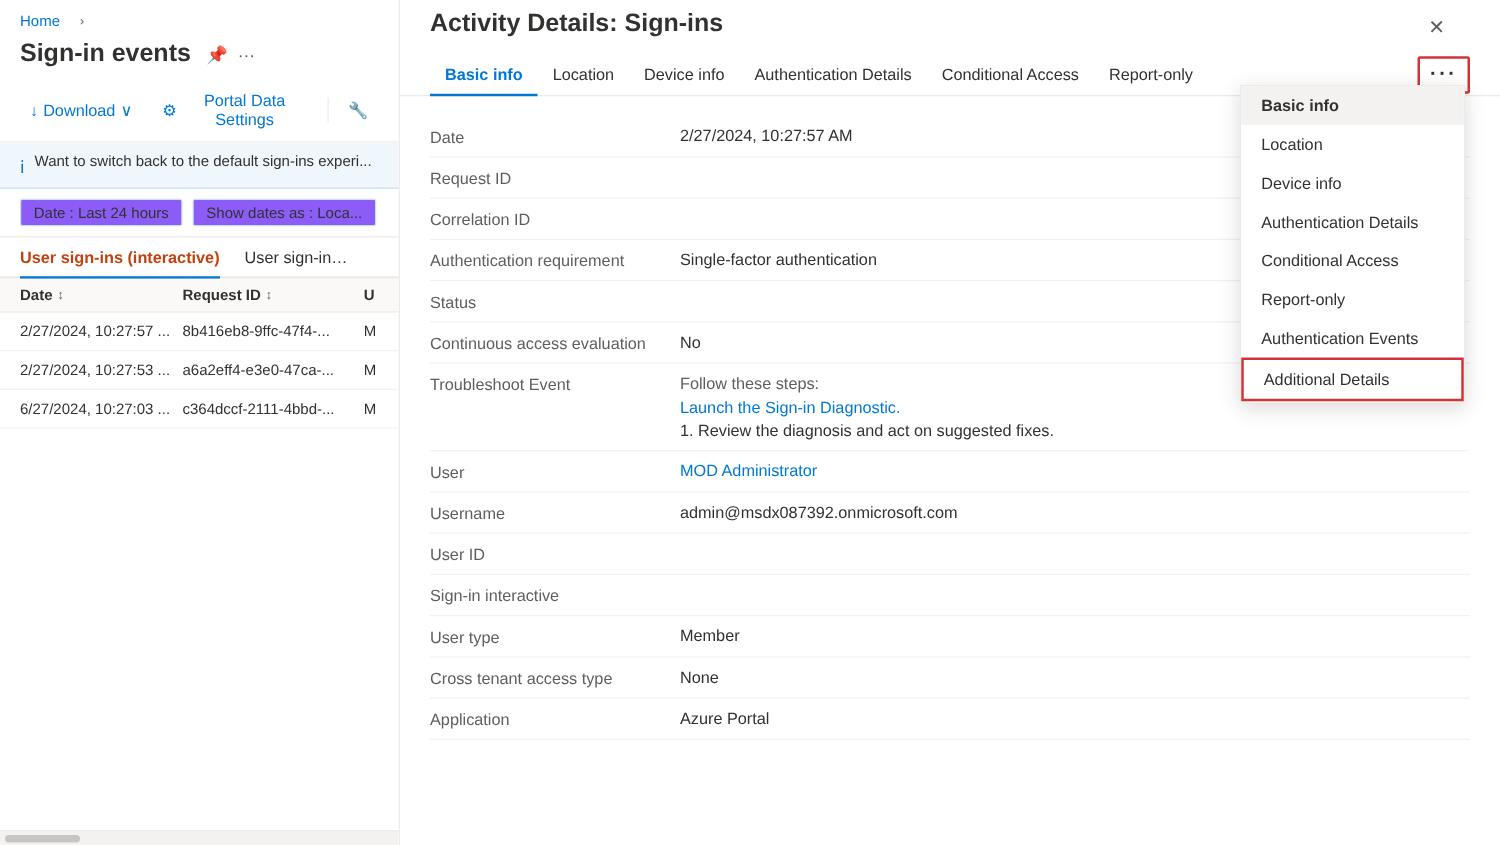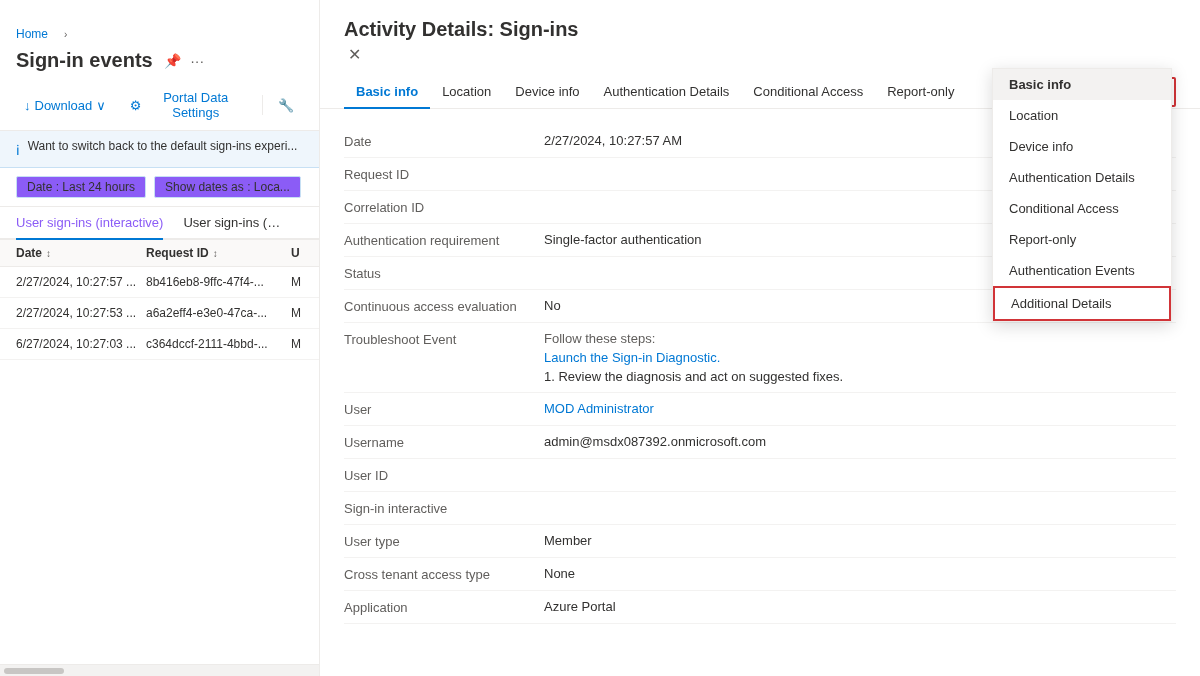--- a/index.html
+++ b/index.html
@@ -1,52 +1,52 @@
 <!DOCTYPE html>
 <html><head>
   <meta charset="utf-8">
   <style>
     * { box-sizing: border-box; margin: 0; padding: 0; }
     body { font-family: 'Segoe UI', Arial, sans-serif; font-size: 13px; background: #f3f2f1; color: #323130; width: 1200px; height: 676px; overflow: hidden; display: flex; }
 
     
     .sidebar { width: 320px; min-width: 320px; background: #fff; border-right: 1px solid #edebe9; display: flex; flex-direction: column; height: 676px; overflow: hidden; }
-    .sidebar-breadcrumb { padding: 27px 16px 4px; font-size: 12px; color: #605e5c; display: flex; align-items: center; gap: 16px; }
+    .sidebar-breadcrumb { padding: 10px 16px 4px; font-size: 12px; color: #605e5c; display: flex; align-items: center; gap: 16px; }
     .sidebar-breadcrumb a { color: #0078d4; text-decoration: none; }
     .sidebar-breadcrumb .chevron { color: #605e5c; font-size: 10px; }
     .sidebar-title-row { padding: 4px 16px 8px; display: flex; align-items: center; gap: 8px; }
     .sidebar-title { font-size: 20px; font-weight: 600; color: #323130; }
     .sidebar-title-icons { display: flex; gap: 8px; margin-left: 4px; color: #605e5c; cursor: pointer; font-size: 14px; }
     .sidebar-actions { padding: 6px 16px; display: flex; align-items: center; gap: 8px; border-bottom: 1px solid #edebe9; }
     .btn-action { display: flex; align-items: center; gap: 4px; padding: 4px 8px; border: none; background: transparent; cursor: pointer; color: #0078d4; font-size: 13px; font-family: inherit; }
     .btn-separator { width: 1px; height: 20px; background: #edebe9; }
     .sidebar-info-bar { padding: 8px 16px; background: #eff6fc; border-bottom: 1px solid #c7e0f4; display: flex; align-items: flex-start; gap: 8px; font-size: 12px; color: #323130; }
     .info-icon { color: #0078d4; font-size: 14px; margin-top: 1px; }
     .sidebar-filters { padding: 8px 16px; display: flex; gap: 8px; border-bottom: 1px solid #edebe9; flex-wrap: wrap; }
     .filter-chip { background: #8b5cf6; border: 1px solid #c7e0f4; border-radius: 2px; padding: 3px 10px; font-size: 12px; color: #323130; cursor: pointer; }
     .sidebar-tabs { display: flex; border-bottom: 2px solid #edebe9; padding: 0 16px; }
     .sidebar-tab { padding: 8px 0; margin-right: 20px; font-size: 13px; color: #323130; cursor: pointer; border-bottom: 2px solid transparent; margin-bottom: -2px; white-space: nowrap; }
-    .sidebar-tab.active { border-bottom: 2px solid #0078d4; color: #8b5cf6; font-weight: 400; }
+    .sidebar-tab.active { border-bottom: 2px solid #0078d4; color: #c2410c; font-weight: 700; }
     .sidebar-tab.truncated { max-width: 100px; overflow: hidden; text-overflow: ellipsis; }
     .table-header { display: flex; padding: 6px 16px; background: #faf9f8; border-bottom: 1px solid #edebe9; font-weight: 600; font-size: 12px; color: #323130; }
     .col-date { width: 130px; display: flex; align-items: center; gap: 4px; }
     .col-reqid { width: 145px; display: flex; align-items: center; gap: 4px; }
     .col-other { flex: 1; }
     .sort-icon { color: #605e5c; font-size: 10px; }
     .table-rows { flex: 1; overflow-y: auto; }
     .table-row { display: flex; padding: 8px 16px; border-bottom: 1px solid #f3f2f1; cursor: pointer; align-items: center; }
     .cell-date { width: 130px; font-size: 12px; color: #323130; overflow: hidden; text-overflow: ellipsis; white-space: nowrap; }
     .cell-reqid { width: 145px; font-size: 12px; color: #323130; overflow: hidden; text-overflow: ellipsis; white-space: nowrap; }
     .cell-other { flex: 1; font-size: 12px; color: #323130; overflow: hidden; text-overflow: ellipsis; white-space: nowrap; }
     .scrollbar-h { height: 12px; background: #f3f2f1; border-top: 1px solid #edebe9; display: flex; align-items: center; padding: 0 4px; }
     .scrollbar-thumb { width: 60px; height: 6px; background: #c8c6c4; border-radius: 3px; }
 
     
     .main-panel { flex: 1; background: #fff; display: flex; flex-direction: column; height: 676px; overflow: hidden; position: relative; }
-    .panel-header { padding: 18px 40px 0 24px; display: flex; justify-content: space-between; align-items: flex-start; flex-direction: column; }
+    .panel-header { padding: 8px 40px 0 24px; display: flex; justify-content: space-between; align-items: flex-start; }
     .panel-title { font-size: 20px; font-weight: 600; color: #323130; }
     .close-btn { background: none; border: none; cursor: pointer; font-size: 16px; color: #605e5c; padding: 4px; }
     .panel-tabs { display: flex; padding: 0 24px; border-bottom: 1px solid #edebe9; margin-top: 8px; align-items: center; }
     .panel-tab { padding: 8px 12px; font-size: 13px; color: #323130; cursor: pointer; border-bottom: 2px solid transparent; margin-bottom: -1px; white-space: nowrap; }
     .panel-tab.active { border-bottom: 2px solid #0078d4; color: #0078d4; font-weight: 600; }
     .panel-tab-more { margin-left: auto; padding: 4px 8px; border: 2px solid #d13438; cursor: pointer; background: #fff; color: #323130; font-size: 16px; font-weight: bold; letter-spacing: 2px; border-radius: 2px; }
     .panel-content { flex: 1; overflow-y: auto; padding: 16px 24px; }
     .field-row { display: flex; padding: 8px 0; border-bottom: 1px solid #f3f2f1; min-height: 32px; }
     .field-label { width: 200px; min-width: 200px; color: #605e5c; font-size: 13px; align-self: flex-start; padding-top: 1px; }
     .field-value { flex: 1; color: #323130; font-size: 13px; }

